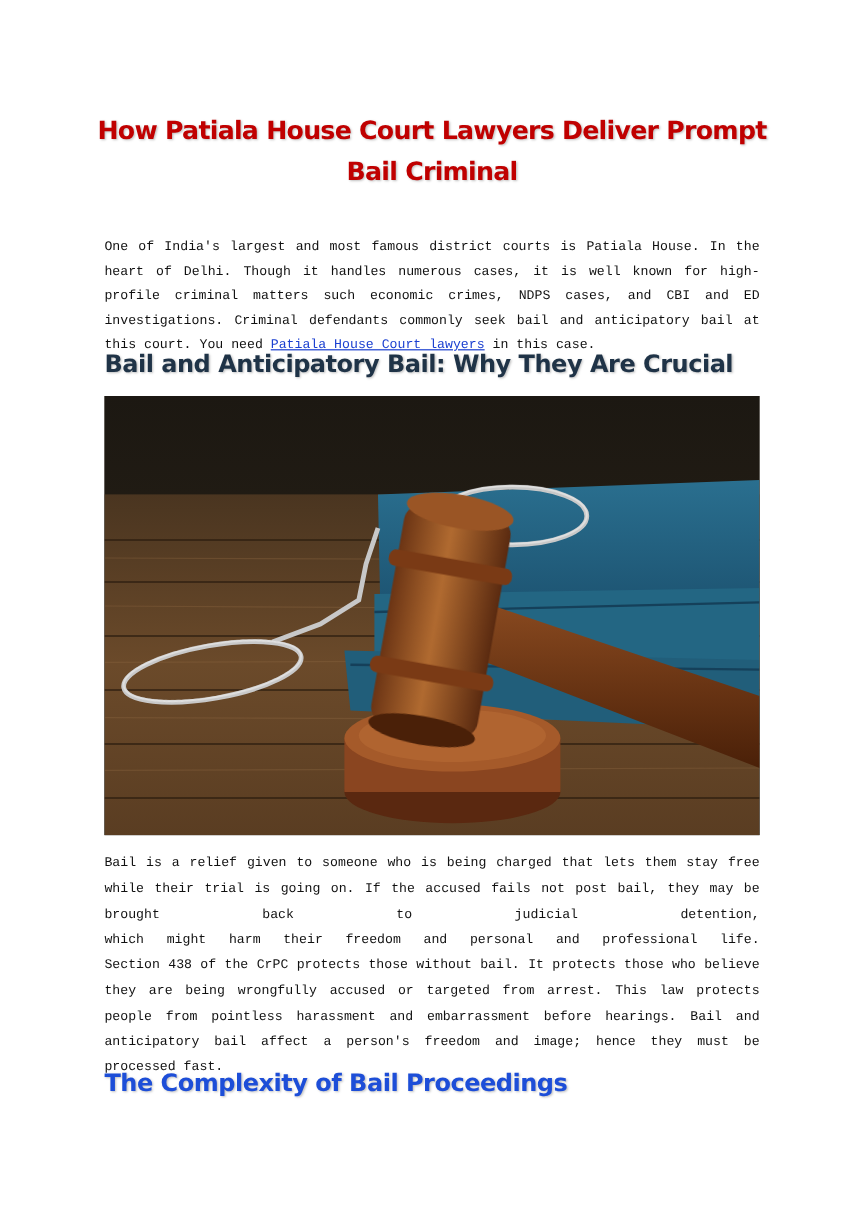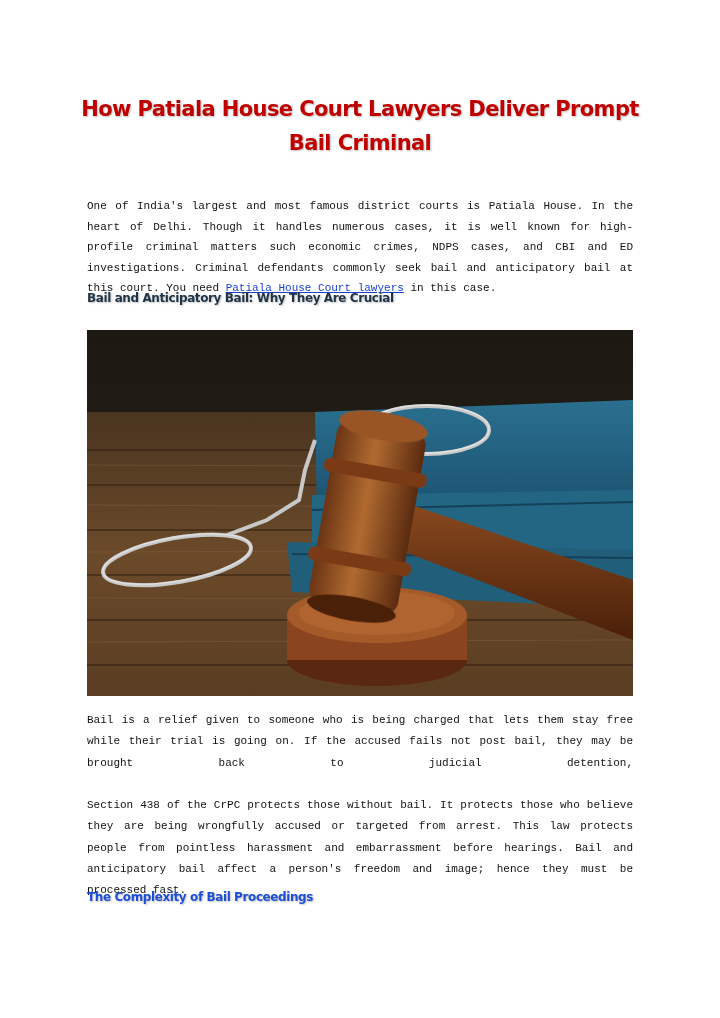--- a/index.html
+++ b/index.html
@@ -24,21 +24,21 @@
     }
     .para a { color: #1a3fd0; text-decoration: underline; }
     .p1 { top: 196px; line-height: 20.5px; }
     .p2 { top: 710px; line-height: 21.3px; text-align-last: justify; }
     .p2 .lastline { display: block; text-align: justify; text-align-last: justify; }
     .p3 { top: 795px; line-height: 21.3px; }
 
     .h2 {
       position: absolute; left: 87px;
       font-family: "DejaVu Sans", sans-serif; font-weight: bold;
-      font-size: 12px; letter-spacing: -0.4px;
+      font-size: 20px; letter-spacing: -0.4px;
       text-shadow: 1px 1px 2px rgba(0,0,0,0.25);
     }
     .h2-blue { top: 291px; color: #1f3347; }
     .h2-brown { top: 890px; color: #1d4ed8; }
 
     .photo {
       position: absolute; left: 87px; top: 330px; width: 546px; height: 366px;
       overflow: hidden; background: #1f1a12;
     }
     .photo svg { display: block; }
@@ -128,19 +128,19 @@
       <g transform="rotate(10 280 190)">
         <rect x="235" y="95" width="90" height="185" rx="14" fill="url(#wood)"></rect>
         <ellipse cx="280" cy="95" rx="45" ry="14" fill="#9a5525"></ellipse>
         <ellipse cx="280" cy="280" rx="45" ry="12" fill="#4a2008"></ellipse>
         <rect x="228" y="135" width="104" height="14" rx="6" fill="#7a3a15"></rect>
         <rect x="228" y="225" width="104" height="14" rx="6" fill="#7a3a15"></rect>
       </g>
     </svg>
   </div>
 
-  <p class="para p2"><span>Bail is a relief given to someone who is being charged that lets them stay free while their trial is going on. If the accused fails not post bail, they may be brought back to judicial detention,</span> </p>
+  <p class="para p2"><span>Bail is a relief given to someone who is being charged that lets them stay free while their trial is going on. If the accused fails not post bail, they may be brought back to judicial detention,</span> <span class="lastline">which might harm their freedom and personal and professional life.</span></p>
 
   <p class="para p3">Section 438 of the CrPC protects those without bail. It protects those who believe they are being wrongfully accused or targeted from arrest. This law protects people from pointless harassment and embarrassment before hearings. Bail and anticipatory bail affect a person's freedom and image; hence they must be processed fast.</p>
 
   <h2 class="h2 h2-brown">The Complexity of Bail Proceedings</h2>
 
 </div>
 
 </body></html>

